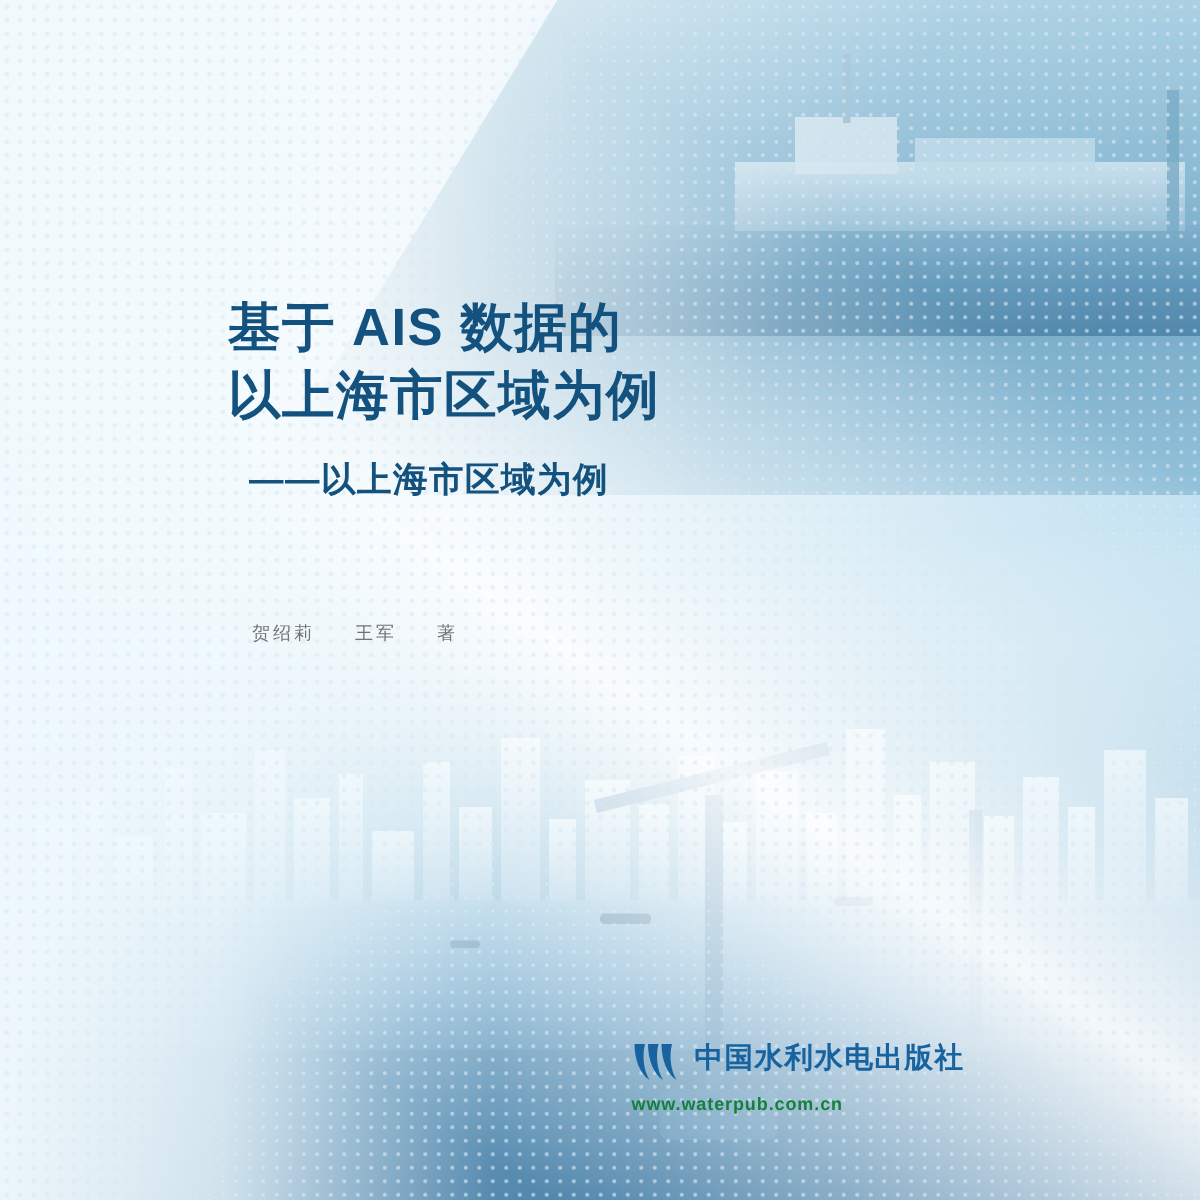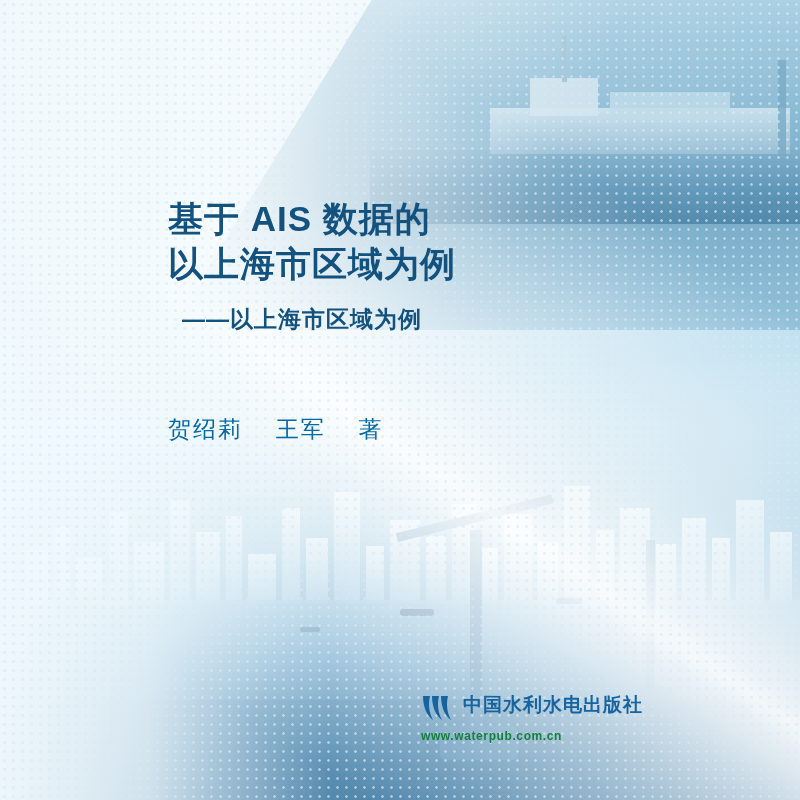--- a/index.html
+++ b/index.html
@@ -171,21 +171,21 @@
     background-size: 9px 9px;
   }
 
   
   .content {
     position: absolute;
     inset: 0;
   }
   .title-block {
     position: absolute;
-    left: 168px;
+    left: 152px;
     top: 196px;
     width: 520px;
   }
   .title-line {
     font-size: 35px;
     font-weight: bold;
     color: #13527e;
     letter-spacing: 1px;
     line-height: 45px;
     white-space: nowrap;
@@ -196,22 +196,22 @@
     font-size: 23px;
     font-weight: bold;
     color: #13527e;
     letter-spacing: 1px;
     white-space: nowrap;
   }
   .authors {
     position: absolute;
     left: 168px;
     top: 414px;
-    font-size: 23px;
-    color: #0369a1;
+    font-size: 12px;
+    color: #737373;
     letter-spacing: 2px;
     white-space: nowrap;
   }
   .authors .sp { display: inline-block; width: 16px; }
 
   
   .publisher {
     position: absolute;
     left: 420px;
     top: 692px;

